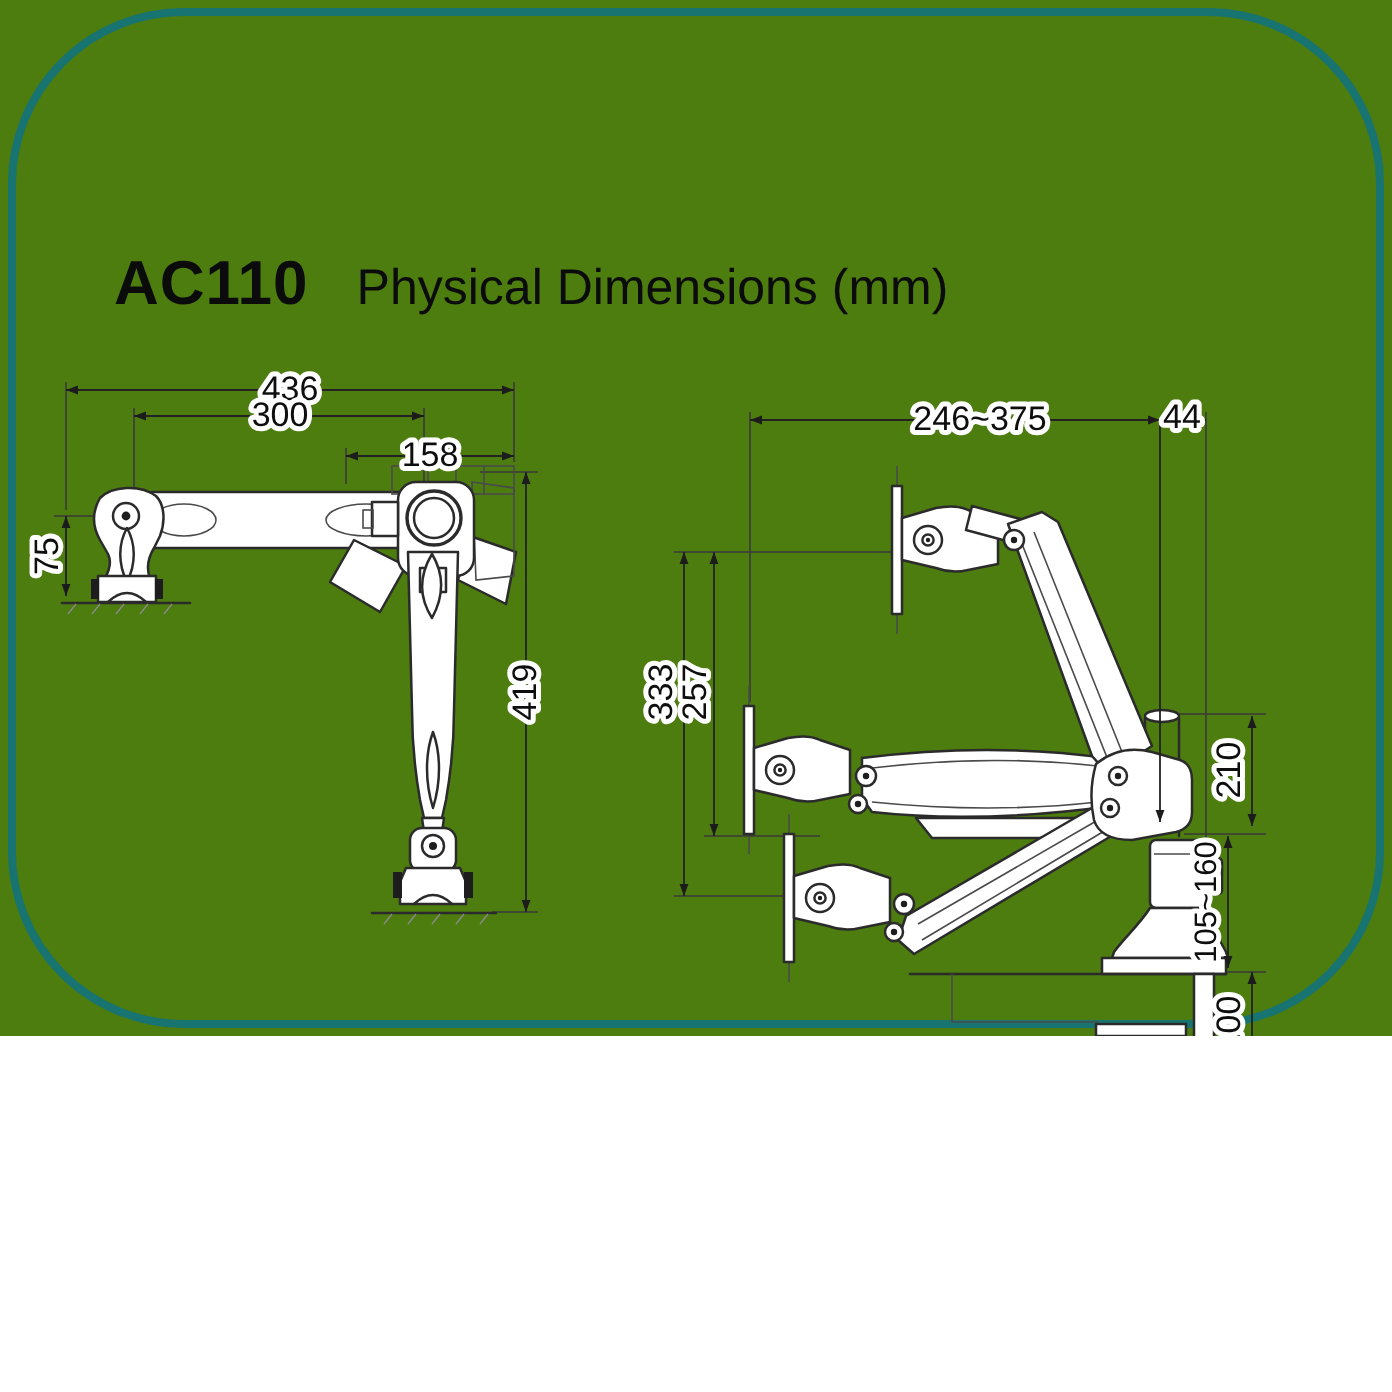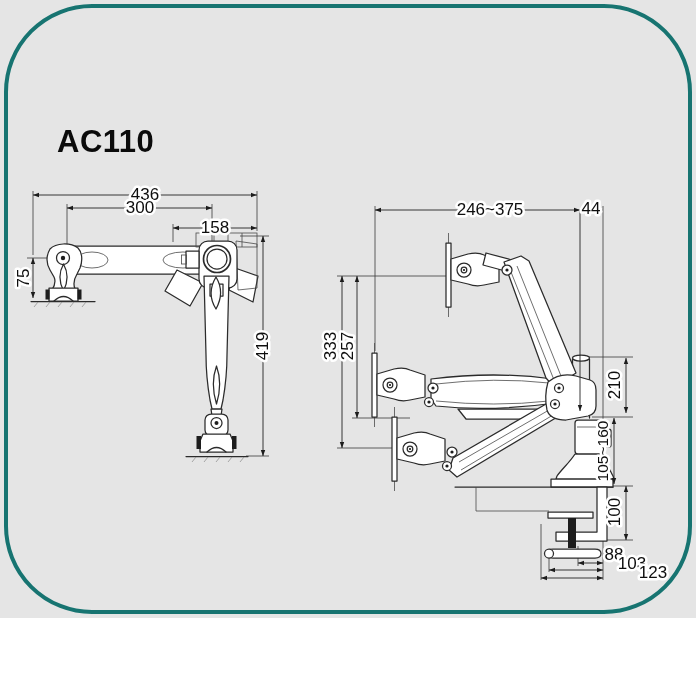--- a/index.html
+++ b/index.html
@@ -1,16 +1,16 @@
 <!DOCTYPE html>
 <html style="--accent: #177471; --line: #2b2b2b;"><head>
 <meta charset="utf-8">
 <style>
   html,body{margin:0;padding:0;background:#ffffff;}
-  .canvas{position:relative;width:696px;height:618px;background:#e5e5e5;overflow:hidden;
+  .canvas{position:relative;width:696px;height:518px;background:#4d7c0f;overflow:hidden;
           font-family:"Liberation Sans","DejaVu Sans",sans-serif;}
   .frame{position:absolute;left:4px;top:4px;right:4px;bottom:4px;
          border:4px solid var(--accent,#177471);border-radius:88px;pointer-events:none;}
   .titlebar{position:absolute;left:57px;top:124px;display:flex;align-items:baseline;white-space:nowrap;}
   .model{font-size:31px;font-weight:bold;color:#0b0b0b;letter-spacing:0.5px;}
   .subtitle{font-size:25px;color:#0b0b0b;margin-left:24px;}
   svg{position:absolute;left:0;top:0;}
   .ln{fill:none;stroke:var(--line,#2b2b2b);stroke-width:1.25;stroke-linejoin:round;stroke-linecap:round;}
   .lnw{fill:#ffffff;stroke:var(--line,#2b2b2b);stroke-width:1.25;stroke-linejoin:round;stroke-linecap:round;}
   .bold{stroke-width:1.7;}
@@ -24,20 +24,21 @@
   .sm{font-size:15.5px;}
 </style>
 </head>
 <body>
 
 <div class="canvas">
   <div class="frame"></div>
 
   <div class="titlebar">
     <span class="model">AC110</span>
+    <span class="subtitle">Physical Dimensions (mm)</span>
   </div>
 
   <svg width="696" height="696" viewBox="0 0 696 696">
     <defs>
       <marker id="arr" viewBox="0 0 10 10" refX="9.2" refY="5" markerWidth="7.5" markerHeight="7.5" orient="auto-start-reverse">
         <path d="M0,1.6 L9.2,5 L0,8.4 Z" fill="#1c1c1c"></path>
       </marker>
     </defs>
 
     <g>

